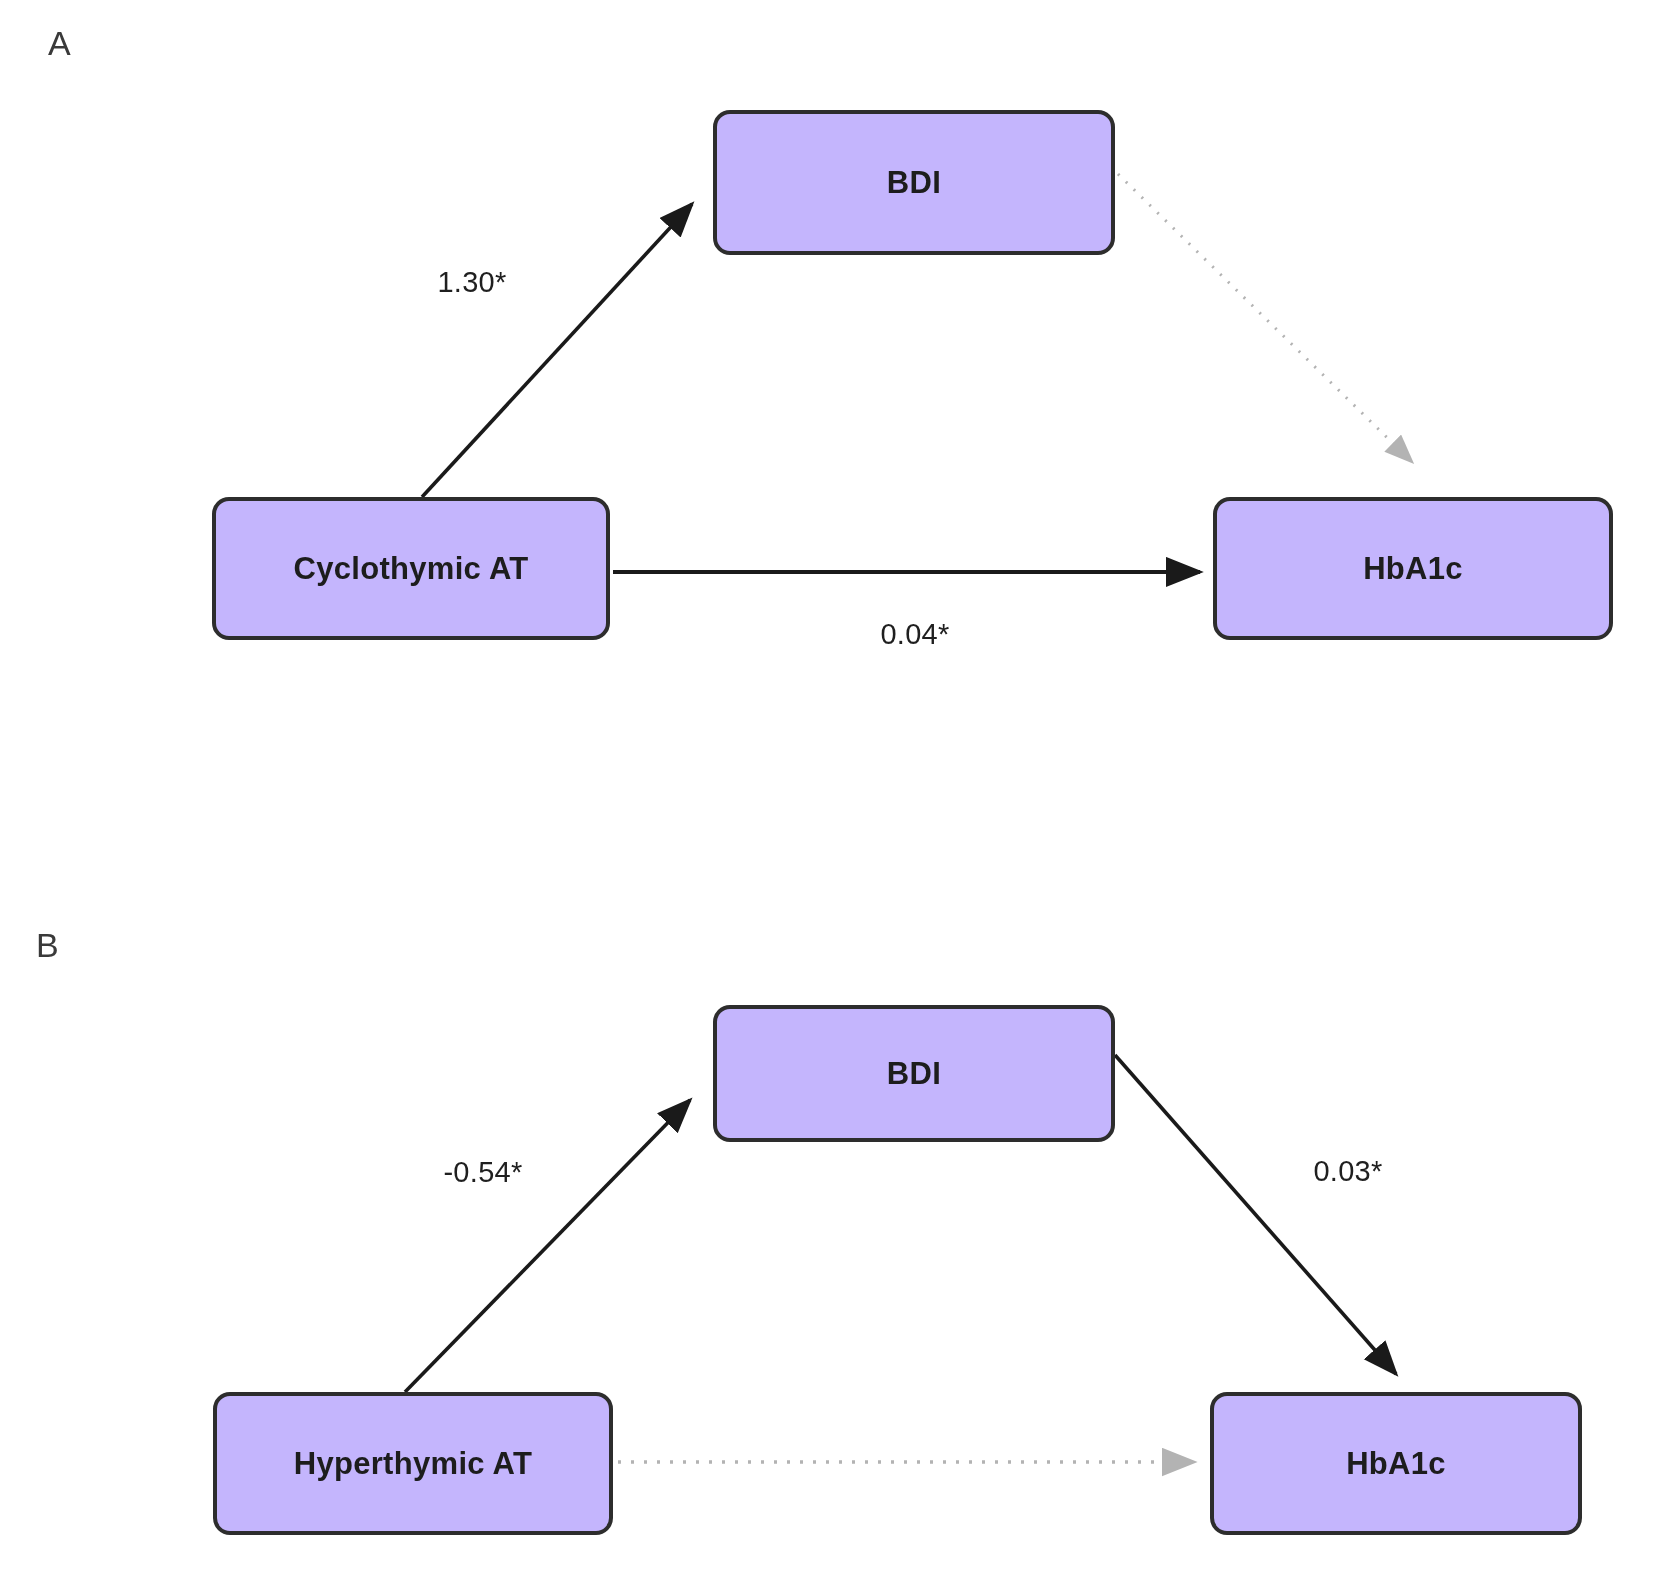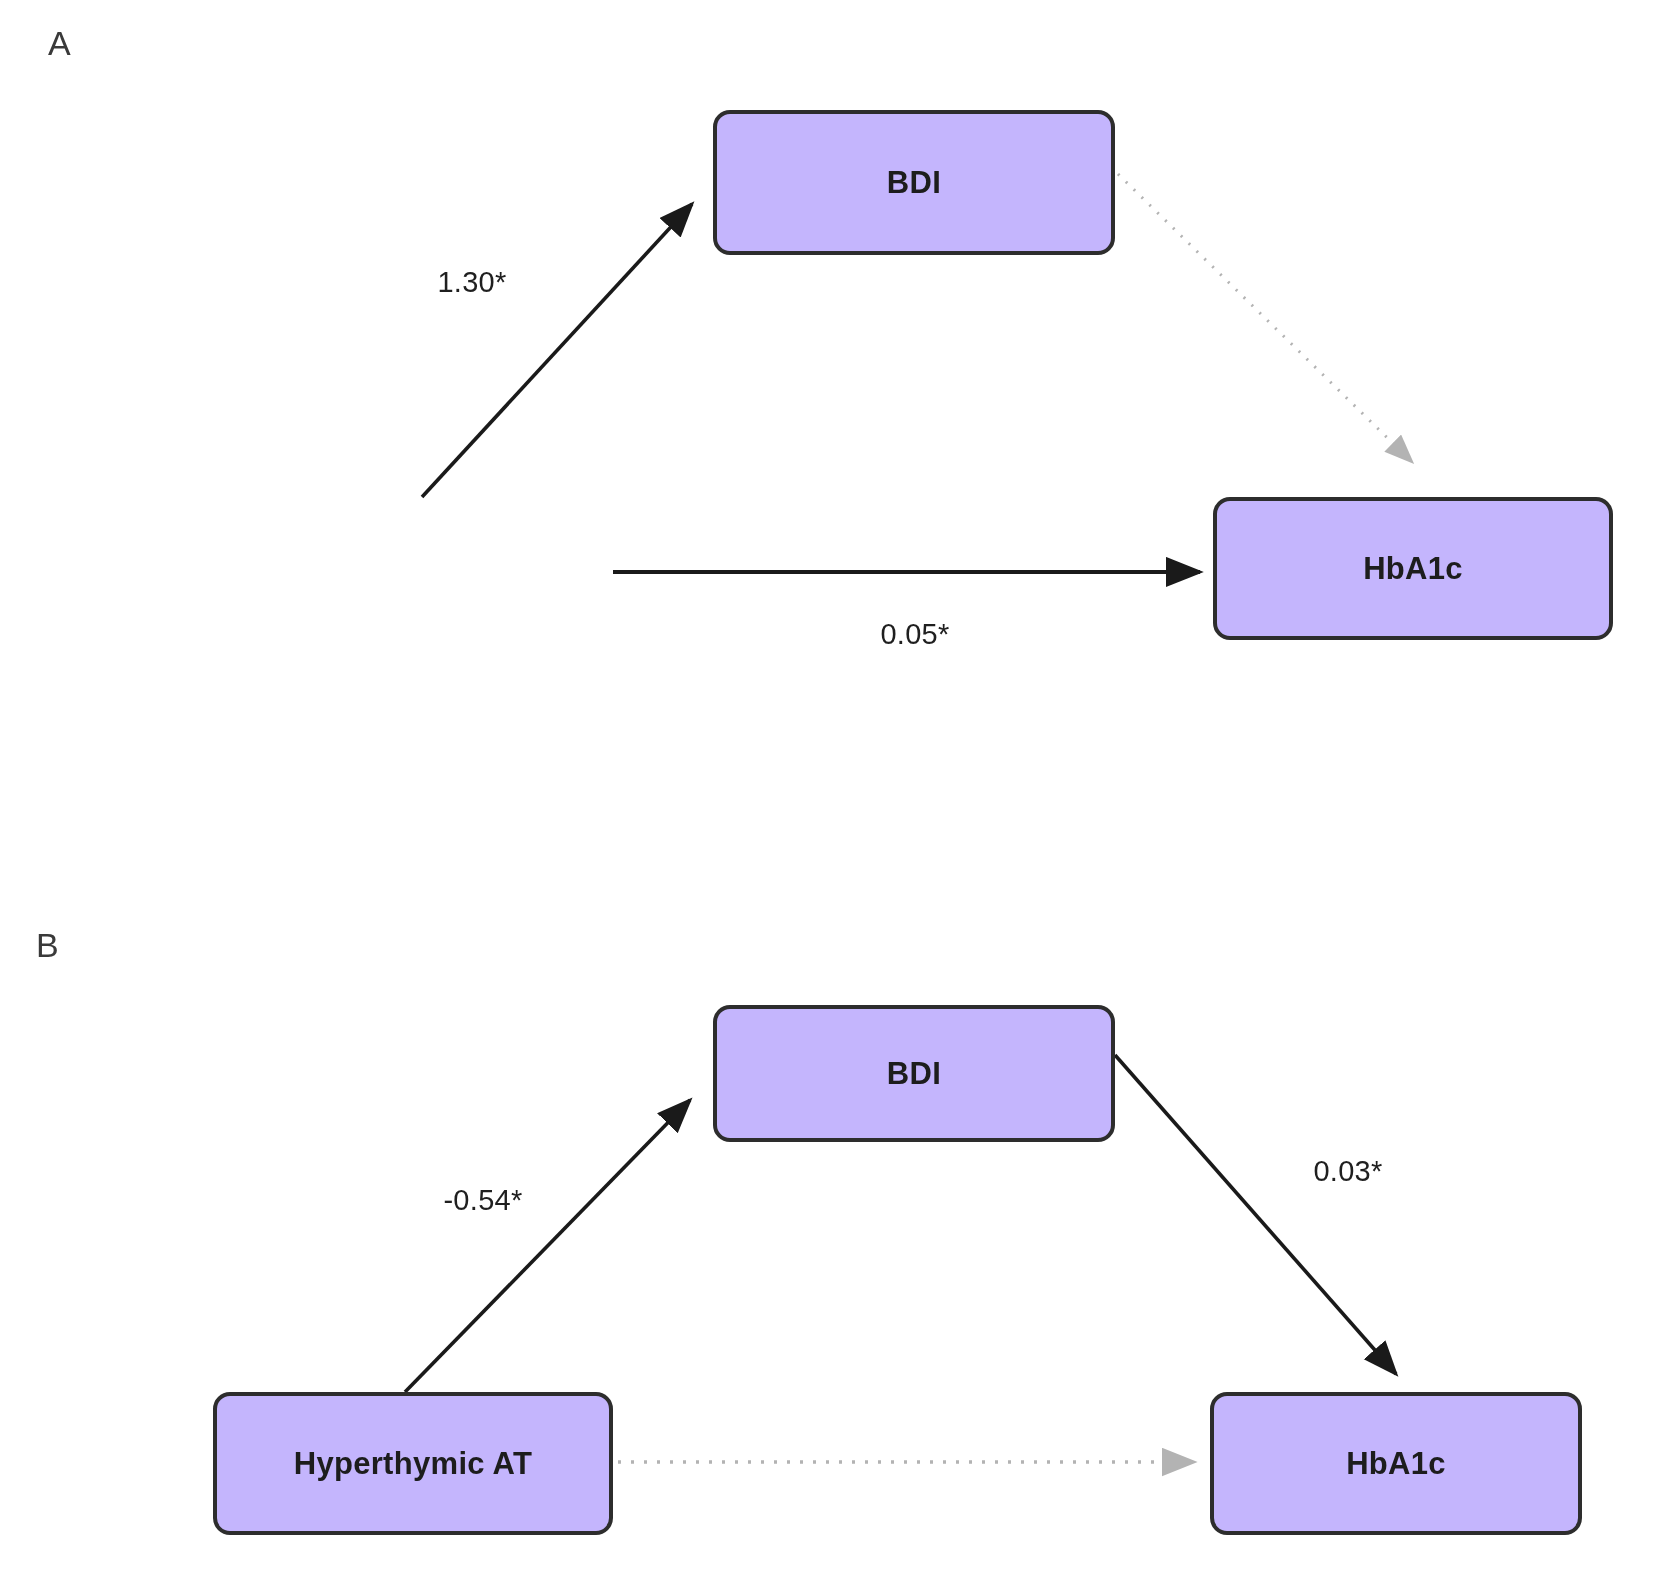--- a/index.html
+++ b/index.html
@@ -59,21 +59,21 @@
   #nodeA-mediator  { left: 713px; top: 110px;  width: 402px; height: 145px; }
   #nodeA-predictor { left: 212px; top: 497px;  width: 398px; height: 143px; }
   #nodeA-outcome   { left: 1213px; top: 497px; width: 400px; height: 143px; }
   #labelA-a { left: 362px; top: 266px; }
   #labelA-c { left: 805px; top: 618px; }
   
   #panelB-letter   { left: 36px;  top: 926px; }
   #nodeB-mediator  { left: 713px; top: 1005px; width: 402px; height: 137px; }
   #nodeB-predictor { left: 213px; top: 1392px; width: 400px; height: 143px; }
   #nodeB-outcome   { left: 1210px; top: 1392px; width: 372px; height: 143px; }
-  #labelB-a { left: 373px; top: 1184px; text-align: center; }
+  #labelB-a { left: 373px; top: 1156px; text-align: center; }
   #labelB-b { left: 1238px; top: 1155px; }
 </style>
 </head>
 <body>
 
 <div class="figure">
 
   <svg class="arrow-layer" viewBox="0 0 1654 1570" xmlns="http://www.w3.org/2000/svg">
     <defs>
       <marker id="head-black" markerWidth="12" markerHeight="9" refX="9" refY="4" orient="auto" markerUnits="strokeWidth">
@@ -92,27 +92,30 @@
     <line x1="1115" y1="1055" x2="1396" y2="1374" stroke-width="3.6" marker-end="url(#head-black)" stroke="#1a1a1a"></line>
     <line x1="618" y1="1462" x2="1194" y2="1462" stroke-width="3.6" stroke-dasharray="3 10" marker-end="url(#head-gray)" stroke="#b3b3b3"></line>
   </svg>
 
   <div class="panel-letter" id="panelA-letter">A</div>
 
   <div class="node" id="nodeA-mediator" style="border-color: rgb(45, 45, 45);">
     <span class="node-label">BDI</span>
   </div>
 
+  <div class="node" id="nodeA-predictor" style="border-color: rgb(45, 45, 45);">
+    <span class="node-label">Cyclothymic AT</span>
+  </div>
 
   <div class="node" id="nodeA-outcome" style="border-color: rgb(45, 45, 45);">
     <span class="node-label">HbA1c</span>
   </div>
 
   <div class="path-label" id="labelA-a">1.30*</div>
-  <div class="path-label" id="labelA-c">0.05*</div>
+  <div class="path-label" id="labelA-c">0.04*</div>
 
   <div class="panel-letter" id="panelB-letter">B</div>
 
   <div class="node" id="nodeB-mediator" style="border-color: rgb(45, 45, 45);">
     <span class="node-label">BDI</span>
   </div>
 
   <div class="node" id="nodeB-predictor" style="border-color: rgb(45, 45, 45);">
     <span class="node-label">Hyperthymic AT</span>
   </div>

